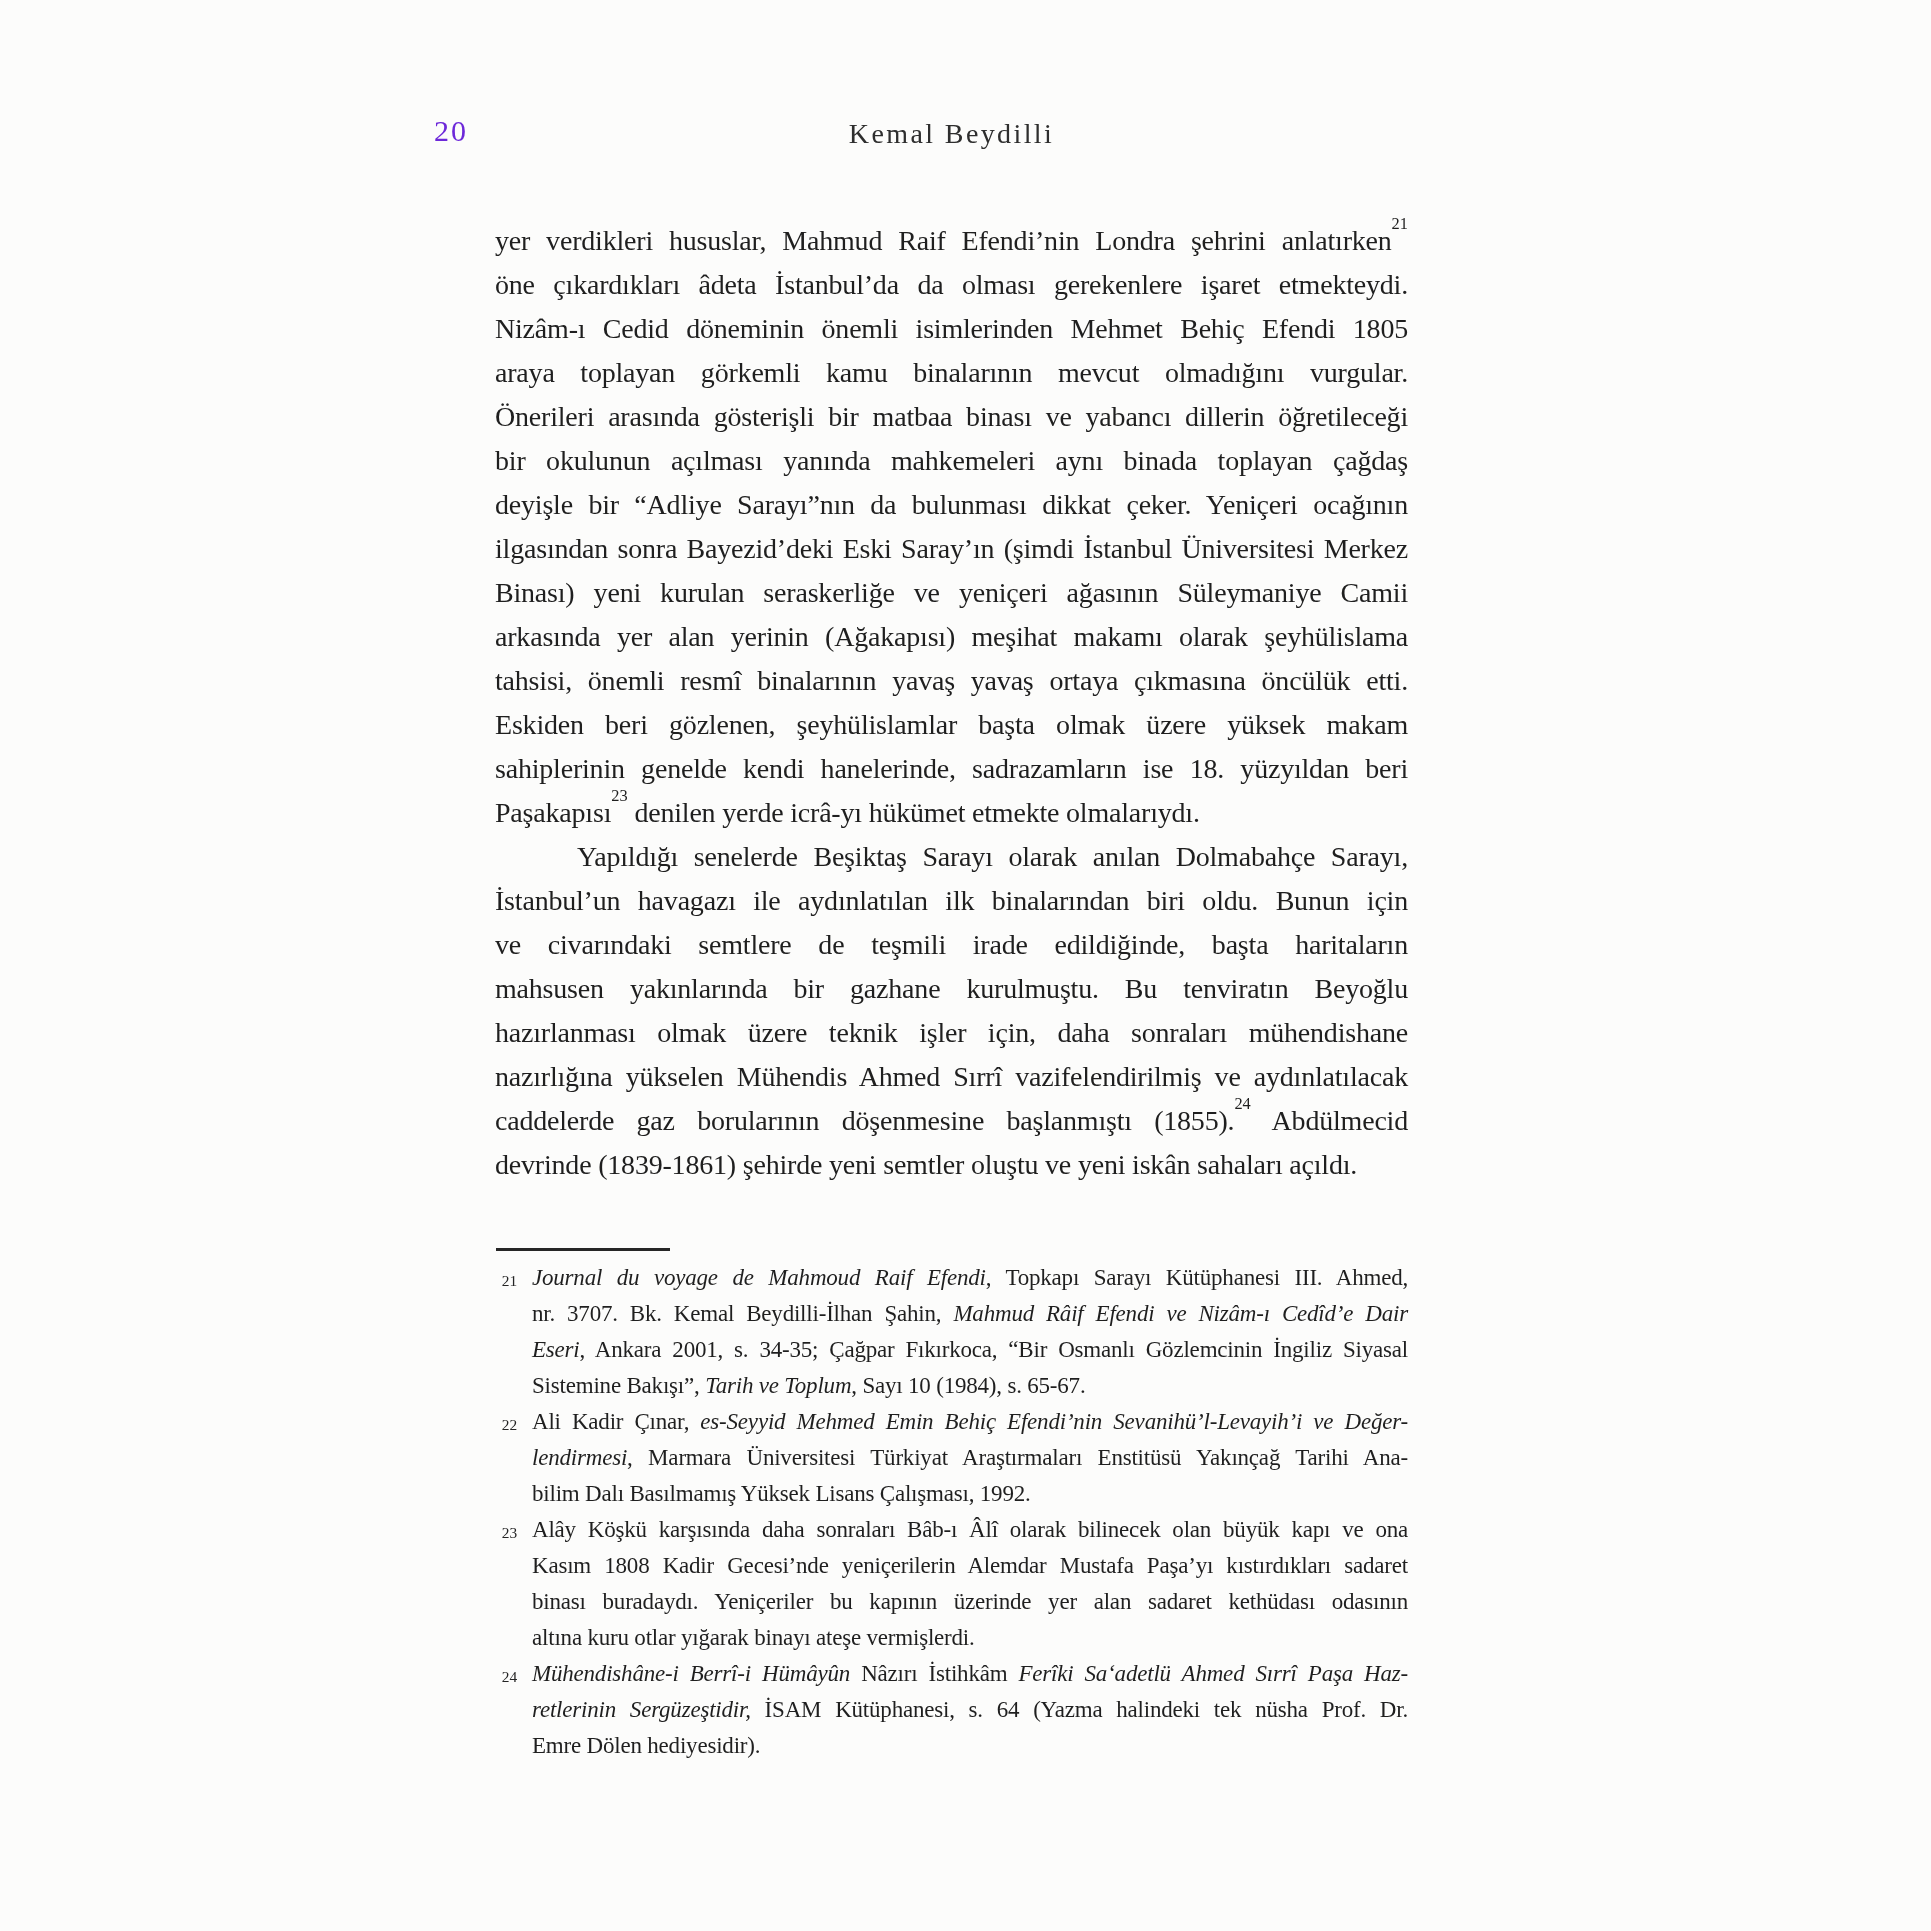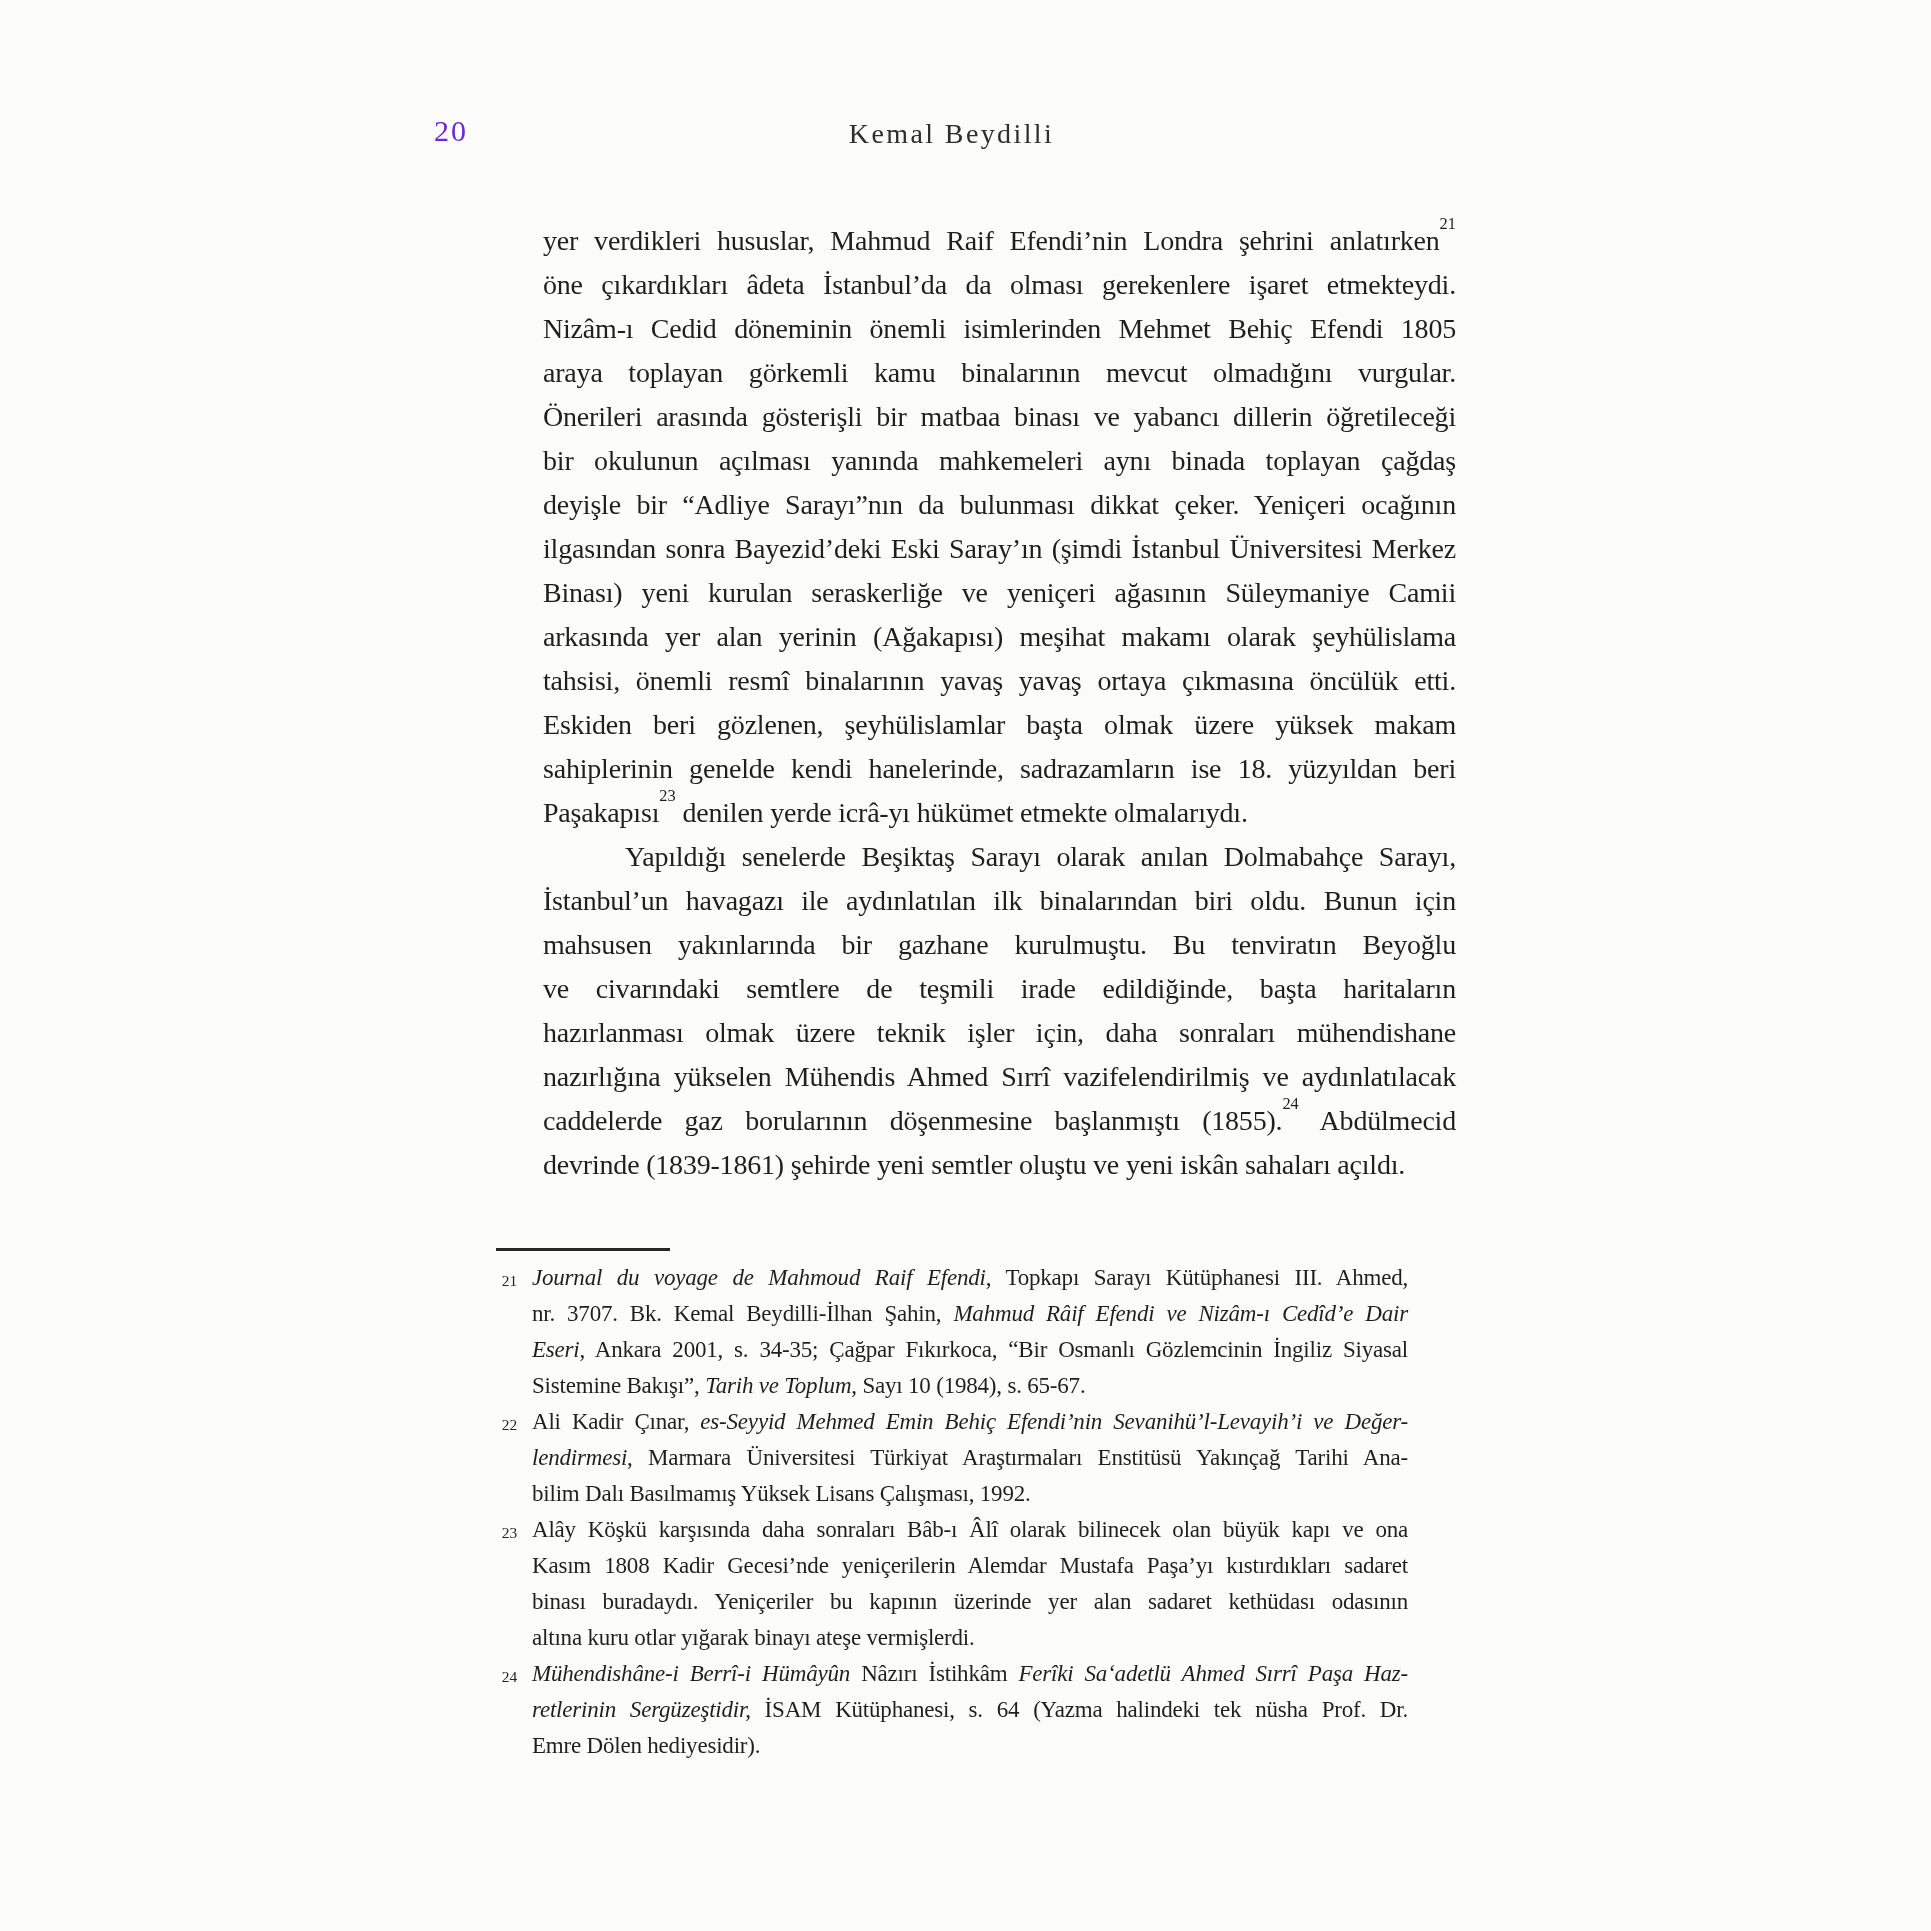--- a/index.html
+++ b/index.html
@@ -31,21 +31,20 @@
     color: #2e2e2e;
   }
   .body-text {
     position: absolute;
     left: 495px;
     top: 219px;
     width: 913px;
     font-size: 28px;
     line-height: 44px;
     letter-spacing: -0.2px;
-    margin-left: 48px;
   }
   .para { margin: 0; }
   .line {
     text-align: justify;
     text-align-last: justify;
   }
   .line.last {
     text-align: left;
     text-align-last: left;
   }
@@ -116,22 +115,22 @@
         <div class="line"><span>Binası) yeni kurulan seraskerliğe ve yeniçeri ağasının Süleymaniye Camii</span></div>
         <div class="line"><span>arkasında yer alan yerinin (Ağakapısı) meşihat makamı olarak şeyhülislama</span></div>
         <div class="line"><span>tahsisi, önemli resmî binalarının yavaş yavaş ortaya çıkmasına öncülük etti.</span></div>
         <div class="line"><span>Eskiden beri gözlenen, şeyhülislamlar başta olmak üzere yüksek makam</span></div>
         <div class="line"><span>sahiplerinin genelde kendi hanelerinde, sadrazamların ise 18. yüzyıldan beri</span></div>
         <div class="line last"><span>Paşakapısı</span><sup class="fnref">23</sup><span> denilen yerde icrâ-yı hükümet etmekte olmalarıydı.</span></div>
       </div>
       <div class="para">
         <div class="line indent"><span>Yapıldığı senelerde Beşiktaş Sarayı olarak anılan Dolmabahçe Sarayı,</span></div>
         <div class="line"><span>İstanbul’un havagazı ile aydınlatılan ilk binalarından biri oldu. Bunun için</span></div>
+        <div class="line"><span>ve civarındaki semtlere de teşmili irade edildiğinde, başta haritaların</span></div>
         <div class="line"><span>mahsusen yakınlarında bir gazhane kurulmuştu. Bu tenviratın Beyoğlu</span></div>
-        <div class="line"><span>ve civarındaki semtlere de teşmili irade edildiğinde, başta haritaların</span></div>
         <div class="line"><span>hazırlanması olmak üzere teknik işler için, daha sonraları mühendishane</span></div>
         <div class="line"><span>nazırlığına yükselen Mühendis Ahmed Sırrî vazifelendirilmiş ve aydınlatılacak</span></div>
         <div class="line"><span>caddelerde gaz borularının döşenmesine başlanmıştı (1855).</span><sup class="fnref">24</sup><span> Abdülmecid</span></div>
         <div class="line last"><span>devrinde (1839-1861) şehirde yeni semtler oluştu ve yeni iskân sahaları açıldı.</span></div>
       </div>
     </div>
   <div class="fn-separator"></div>
   <div class="footnotes">
       <div class="footnote">
         <span class="fn-num">21</span>

